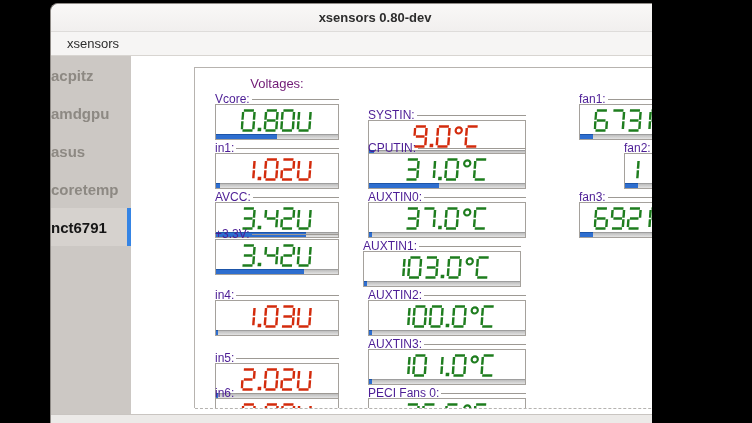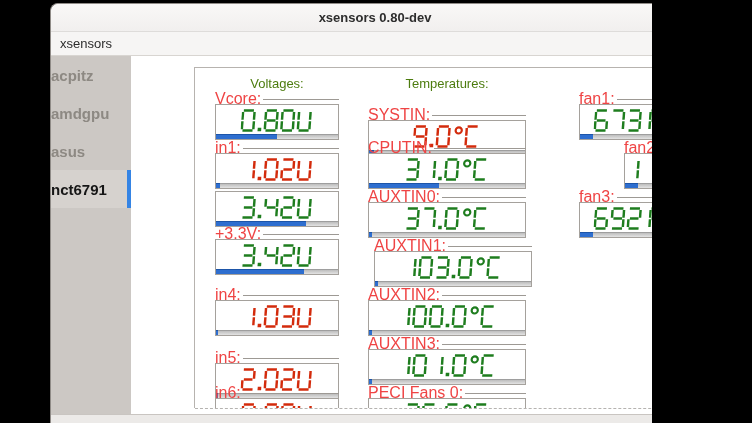--- a/index.html
+++ b/index.html
@@ -8,37 +8,37 @@
          font-family:"Liberation Sans","DejaVu Sans",sans-serif;}
   
   .window{position:absolute;left:50px;top:3px;width:650px;height:420px;background:#ffffff;
           border:1px solid #8f8b87;border-bottom:none;border-radius:8px 8px 0 0;overflow:hidden;}
   .titlebar{position:relative;height:28px;background:linear-gradient(#f9f8f7,#f1efee);
             border-bottom:1px solid #dedcda;display:flex;align-items:center;justify-content:center;
             font-size:13px;font-weight:bold;color:#2d2d2d;border-radius:8px 8px 0 0;}
   .close-btn{position:absolute;right:4px;top:0;width:30px;height:27px;display:flex;align-items:center;
              justify-content:center;font-size:18px;font-weight:600;color:#2d2d2d;cursor:default;}
   .menubar{height:24px;background:#f6f5f4;border-bottom:1px solid #d8d5d1;display:flex;align-items:center;}
-  .menu-item{padding:0 9px;font-size:13px;color:#2c2c2c;height:100%;display:flex;align-items:center;}
+  .menu-item{padding:0 9px;font-size:13px;color:#2c2c2c;height:100%;display:flex;align-items:center;margin-left:7px;}
   
   .sidebar{position:absolute;left:0;top:52px;width:80px;bottom:0;background:#ccc8c4;}
   .tab{height:38px;display:flex;align-items:center;justify-content:flex-start;
        font-size:15px;font-weight:600;color:#8d8983;position:relative;cursor:default;}
   .tab.active{color:#161616;background:#d6d2ce;}
   .tab-indicator{position:absolute;right:0;top:0;bottom:0;width:4px;}
   .main-panel{position:absolute;left:80px;top:52px;right:0;bottom:0;background:#ffffff;}
   .frame{position:absolute;left:63px;top:11px;width:554px;height:341px;
          border:1px solid #b7b3af;border-bottom:none;pointer-events:none;}
   .viewport{position:absolute;left:50px;top:0;right:0;height:352px;overflow:hidden;}
   .undershoot{position:absolute;left:64px;right:3px;top:352px;height:0;border-top:1px dashed #b5b3b0;}
   .bottom-strip{position:absolute;left:0;right:0;top:410px;height:10px;background:#eceae8;border-top:1px solid #c9c5c1;}
   
-  .col-header{position:absolute;top:20px;font-size:13px;color:#4d7c0f;text-align:center;}
+  .col-header{position:absolute;top:20px;font-size:13px;color:#701a75;text-align:center;}
   .sensor{position:absolute;}
-  .s-head{display:flex;align-items:center;height:11px;font-size:16px;color:#ef4444;white-space:nowrap;}
+  .s-head{display:flex;align-items:center;height:11px;font-size:12px;color:#4c1d95;white-space:nowrap;}
   .s-head span{padding-right:2px;}
   .s-head i{flex:1;border-top:1px solid #9d9994;margin-top:2px;}
   .s-box{height:36px;border:1px solid #a5a19c;position:relative;background:#fff;margin-top:0;}
   .lcd{position:absolute;left:0;right:0;top:4px;text-align:center;line-height:0;}
   .lcd svg{transform:skewX(-4deg);}
   .s-bar{position:absolute;left:0;right:0;bottom:0;height:5px;
          background:linear-gradient(#bdbdbd,#e3e3e3);border-top:1px solid #9e9e9e;}
   .s-fill{position:absolute;left:0;top:-1px;bottom:0;background:#2e6ecf;border-top:1px solid #1d55a8;}
 </style>
 </head>
@@ -59,32 +59,34 @@
     <div class="sidebar">
       <div class="tab">
           <span>acpitz</span>
         </div>
       <div class="tab">
           <span>amdgpu</span>
         </div>
       <div class="tab">
           <span>asus</span>
         </div>
+      <div class="tab">
+          <span>coretemp</span>
+        </div>
       <div class="tab active">
         <span>nct6791</span>
         <i class="tab-indicator" id="active-ind" style="background: rgb(53, 132, 228);"></i>
       </div>
     </div>
 
     <div class="main-panel">
       <div class="frame"></div>
 
       <div class="viewport">
         <div class="col-header" style="left:34px;width:124px;">Voltages:</div>
-        <div class="col-header" style="left:187px;width:158px;">Temperatures:</div>
 
         <div class="sensor" style="left:34px;top:37px;width:124px;">
           <div class="s-head">
               <span>Vcore:</span>
               <i></i>
             </div>
           <div class="s-box">
             <div class="lcd"><svg viewBox="0 0 101 32" style="height:23px;width:72.6px">
                   <line x1="3" y1="2" x2="17" y2="2" stroke="#1e7d1e" stroke-width="3.4"></line>
                   <line x1="18" y1="4" x2="18" y2="15" stroke="#1e7d1e" stroke-width="3.4"></line>
@@ -143,20 +145,24 @@
                   <line x1="81" y1="30" x2="95" y2="30" stroke="#d32b0c" stroke-width="3.4"></line>
                   <line x1="80" y1="17" x2="80" y2="28" stroke="#d32b0c" stroke-width="3.4"></line>
                   <line x1="80" y1="4" x2="80" y2="15" stroke="#d32b0c" stroke-width="3.4"></line>
                 </svg></div>
             <div class="s-bar">
                 <div class="s-fill" style="width: 3%;"></div>
               </div>
           </div>
         </div>
         <div class="sensor" style="left:34px;top:135px;width:124px;">
+          <div class="s-head">
+              <span>AVCC:</span>
+              <i></i>
+            </div>
           <div class="s-box">
             <div class="lcd"><svg viewBox="0 0 101 32" style="height:23px;width:72.6px">
                   <line x1="3" y1="2" x2="17" y2="2" stroke="#1e7d1e" stroke-width="3.4"></line>
                   <line x1="18" y1="4" x2="18" y2="15" stroke="#1e7d1e" stroke-width="3.4"></line>
                   <line x1="4" y1="16" x2="16" y2="16" stroke="#1e7d1e" stroke-width="3.4"></line>
                   <line x1="18" y1="17" x2="18" y2="28" stroke="#1e7d1e" stroke-width="3.4"></line>
                   <line x1="3" y1="30" x2="17" y2="30" stroke="#1e7d1e" stroke-width="3.4"></line>
                   <rect x="24" y="26" width="5" height="5" fill="#1e7d1e"></rect>
                   <line x1="34" y1="4" x2="34" y2="15" stroke="#1e7d1e" stroke-width="3.4"></line>
                   <line x1="36" y1="16" x2="48" y2="16" stroke="#1e7d1e" stroke-width="3.4"></line>
@@ -403,21 +409,21 @@
                   <line x1="98" y1="2" x2="112" y2="2" stroke="#1e7d1e" stroke-width="3.4"></line>
                   <line x1="98" y1="30" x2="112" y2="30" stroke="#1e7d1e" stroke-width="3.4"></line>
                   <line x1="97" y1="17" x2="97" y2="28" stroke="#1e7d1e" stroke-width="3.4"></line>
                   <line x1="97" y1="4" x2="97" y2="15" stroke="#1e7d1e" stroke-width="3.4"></line>
                 </svg></div>
             <div class="s-bar">
                 <div class="s-fill" style="width: 2%;"></div>
               </div>
           </div>
         </div>
-        <div class="sensor" style="left:193px;top:184px;width:158px;">
+        <div class="sensor" style="left:182px;top:184px;width:158px;">
           <div class="s-head">
               <span>AUXTIN1:</span>
               <i></i>
             </div>
           <div class="s-box">
             <div class="lcd"><svg viewBox="0 0 141 32" style="height:23px;width:101.3px">
                   <line x1="18" y1="4" x2="18" y2="15" stroke="#1e7d1e" stroke-width="3.4"></line>
                   <line x1="18" y1="17" x2="18" y2="28" stroke="#1e7d1e" stroke-width="3.4"></line>
                   <line x1="26" y1="2" x2="40" y2="2" stroke="#1e7d1e" stroke-width="3.4"></line>
                   <line x1="41" y1="4" x2="41" y2="15" stroke="#1e7d1e" stroke-width="3.4"></line>

